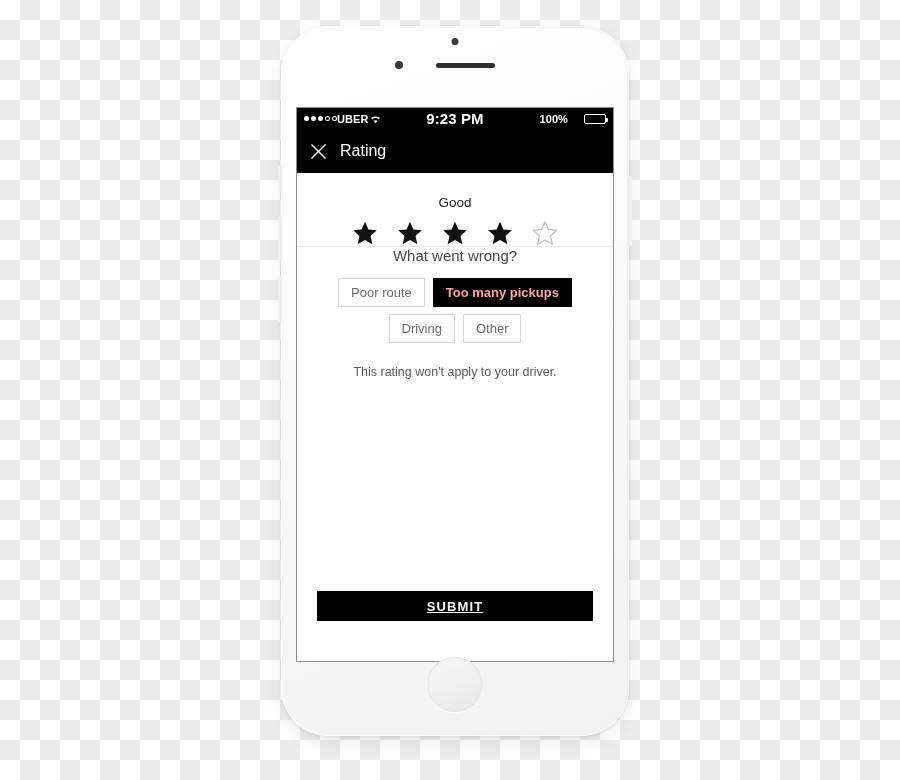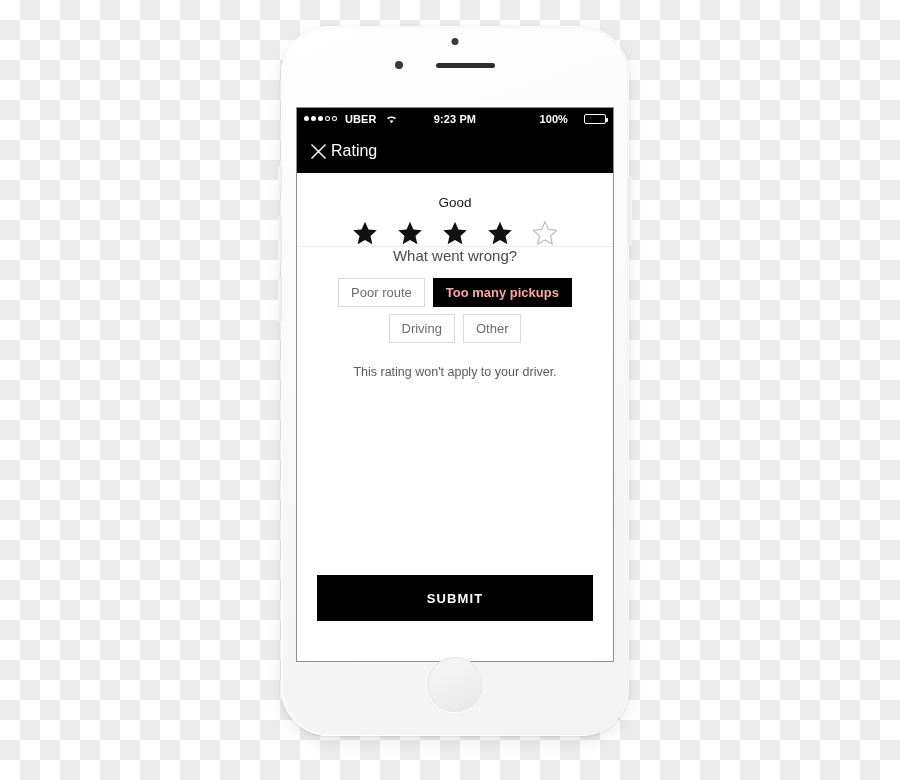--- a/index.html
+++ b/index.html
@@ -112,36 +112,36 @@
     height: 21px;
     background: #000;
     color: #fff;
     display: flex;
     align-items: center;
     padding: 0 7px;
     font-size: 11px;
     font-weight: bold;
     letter-spacing: 0.1px;
   }
-  .status-left { display: flex; align-items: center; gap: 8px; }
+  .status-left { display: flex; align-items: center; gap: 0; }
   .sig-dots { display: flex; align-items: center; gap: 2px; }
   .sig-dots i {
     display: block;
     width: 5px; height: 5px;
     border-radius: 50%;
     background: #fff;
   }
   .sig-dots i.off { background: transparent; box-shadow: inset 0 0 0 1px #fff; }
   .carrier { font-size: 11px; font-weight: bold; }
   .wifi-icon { display: block; width: 13px; height: 10px; }
   .status-center {
     position: absolute;
     left: 0; right: 0;
     text-align: center;
-    font-size: 11px;
+    font-size: 15px;
     font-weight: bold;
     pointer-events: none;
   }
   .status-right {
     margin-left: auto;
     display: flex;
     align-items: center;
     gap: 16px;
     font-size: 11px;
     font-weight: bold;
@@ -166,21 +166,21 @@
   .battery-fill { height: 100%; background: #fff; }
 
   
   .nav-bar {
     height: 44px;
     background: #000;
     color: #fff;
     display: flex;
     align-items: center;
     padding-left: 13px;
-    gap: 4px;
+    gap: 13px;
   }
   .close-icon { width: 17px; height: 17px; display: block; }
   .nav-title { font-size: 16px; color: #fff; }
 
   
   .rating-block { padding-top: 22px; border-bottom: 1px solid #eeeeee; }
   .rating-label {
     text-align: center;
     font-size: 13.5px;
     color: #1a1a1a;
@@ -236,26 +236,27 @@
   .submit-wrap {
     position: absolute;
     left: 20px; right: 20px;
     bottom: 40px;
   }
   .submit-button {
     width: 100%;
     background: #000;
     color: #fff;
     border: none;
-    height: 46px;
+    height: 30px;
     font-size: 13px;
     font-weight: bold;
     letter-spacing: 1.1px;
     font-family: "Liberation Sans", sans-serif;
     cursor: pointer;
+    text-decoration: underline;
   }
 </style>
 </head>
 <body>
 
 <div class="phone">
   <div class="phone-inner-sheen"></div>
 
   <div class="btn-side btn-silent"></div>
   <div class="btn-side btn-volup"></div>

